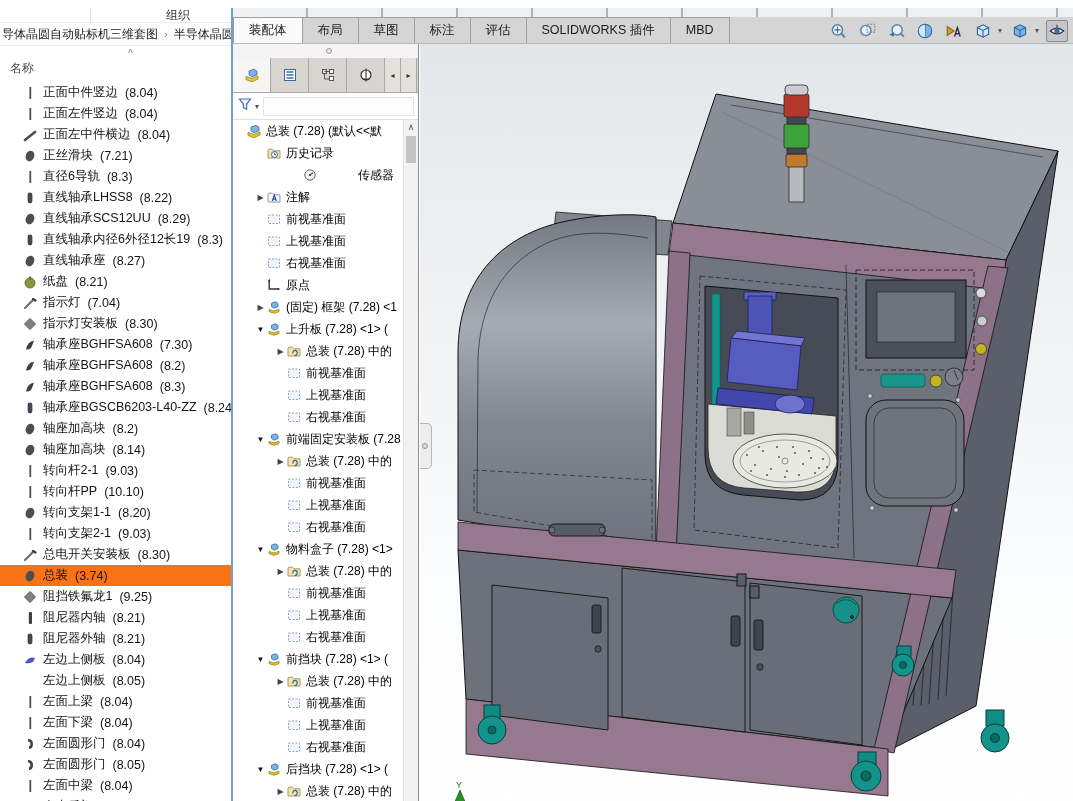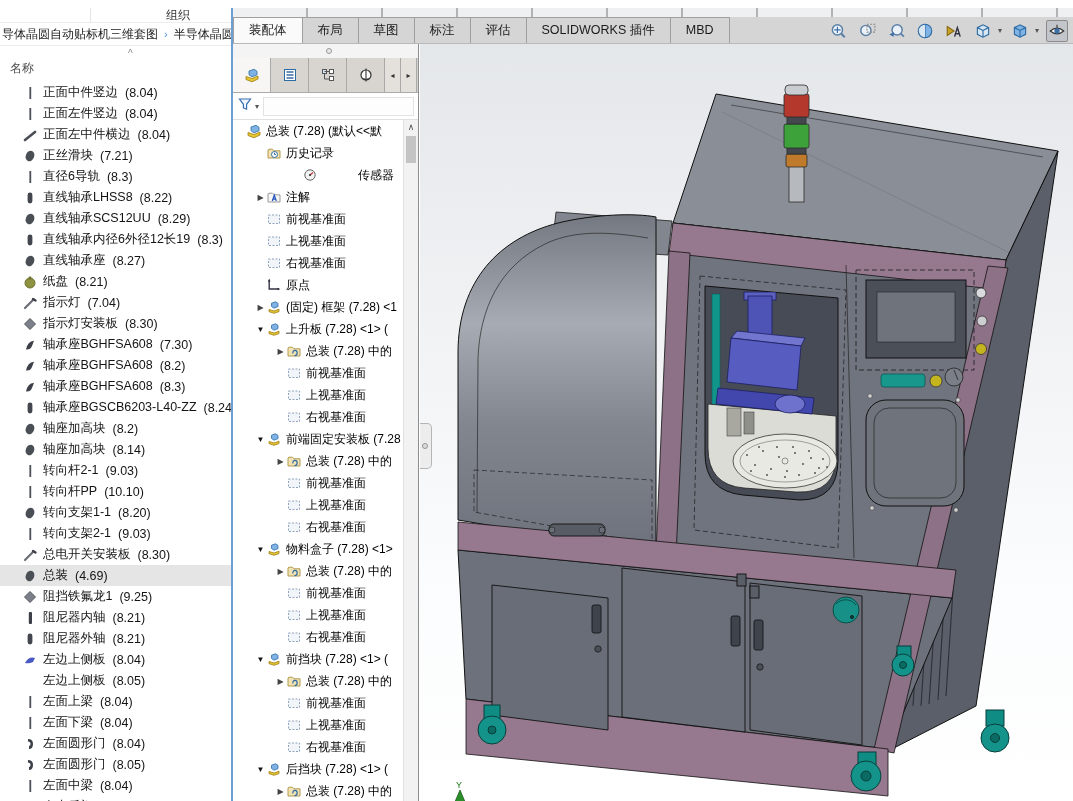--- a/index.html
+++ b/index.html
@@ -12,21 +12,21 @@
   .exp-top { position:absolute; left:0; top:0; width:231px; height:15px; border-bottom:1px solid #ececec; }
   .exp-top .vdiv { position:absolute; left:90px; top:0; width:1px; height:14px; background:#e4e4e4; }
   .exp-organize { position:absolute; left:166px; top:0; font-size:12px; color:#333; line-height:15px; }
   .exp-crumb { position:absolute; left:0; top:15px; width:231px; height:23px; border-bottom:1px solid #ececec;
     display:flex; align-items:center; font-size:12px; color:#1c1c1c; white-space:nowrap; overflow:hidden; padding-left:2px; }
   .exp-crumb .chev { color:#4a90d9; margin:0 6px; font-size:11px; }
   .exp-sort { position:absolute; left:128px; top:40px; font-size:10px; color:#888; }
   .exp-colheader { position:absolute; left:10px; top:52px; font-size:12px; color:#4d4d4d; }
   #exp-list { position:absolute; left:0; top:74px; width:231px; }
   .exp-row { height:21px; display:flex; align-items:center; padding-left:22px; white-space:nowrap; overflow:hidden; }
-  .exp-row.sel { background:#e5e5e5; }
+  .exp-row.sel { background:#f97316; }
   .exp-row .ic { width:16px; height:16px; margin-right:5px; flex:0 0 16px; }
   .exp-row .nm { font-size:12.5px; color:#141414; }
   .exp-row .dt { font-size:12.5px; color:#141414; margin-left:7px; }
   #win-border { position:absolute; left:231px; top:0; width:2px; height:801px; background:#6d9fd3; }
 
   
   #ribbon-ticks { position:absolute; left:233px; top:0; width:840px; height:9px; background:#eef0f1;
     background-image:repeating-linear-gradient(90deg, transparent 0 73px, #b3b3b3 73px 75px); }
   #tabbar { position:absolute; left:233px; top:9px; width:840px; height:27px; background:#d5d5d5;
     border-bottom:1px solid #b9b9b9; display:flex;align-items:center; }
@@ -254,21 +254,21 @@
               <path d="M11 4 L13.5 5.5" stroke="#3d4048" stroke-width="2.4" stroke-linecap="round"></path>
             </svg></span>
           <span class="nm">总电开关安装板</span>
           <span class="dt">(8.30)</span>
         </div>
         <div class="exp-row sel">
           <span class="ic"><svg width="16" height="16" viewBox="0 0 16 16">
               <ellipse cx="8" cy="8" rx="4.2" ry="5.4" fill="#4a4e55" transform="rotate(22 8 8)"></ellipse>
             </svg></span>
           <span class="nm">总装</span>
-          <span class="dt">(4.69)</span>
+          <span class="dt">(3.74)</span>
         </div>
         <div class="exp-row">
           <span class="ic"><svg width="16" height="16" viewBox="0 0 16 16">
               <path d="M8 2.5 L13.5 8 L8 13.5 L2.5 8 Z" fill="#7c8088" stroke="#55585e"></path>
             </svg></span>
           <span class="nm">阻挡铁氟龙1</span>
           <span class="dt">(9.25)</span>
         </div>
         <div class="exp-row">
           <span class="ic"><svg width="16" height="16" viewBox="0 0 16 16">

